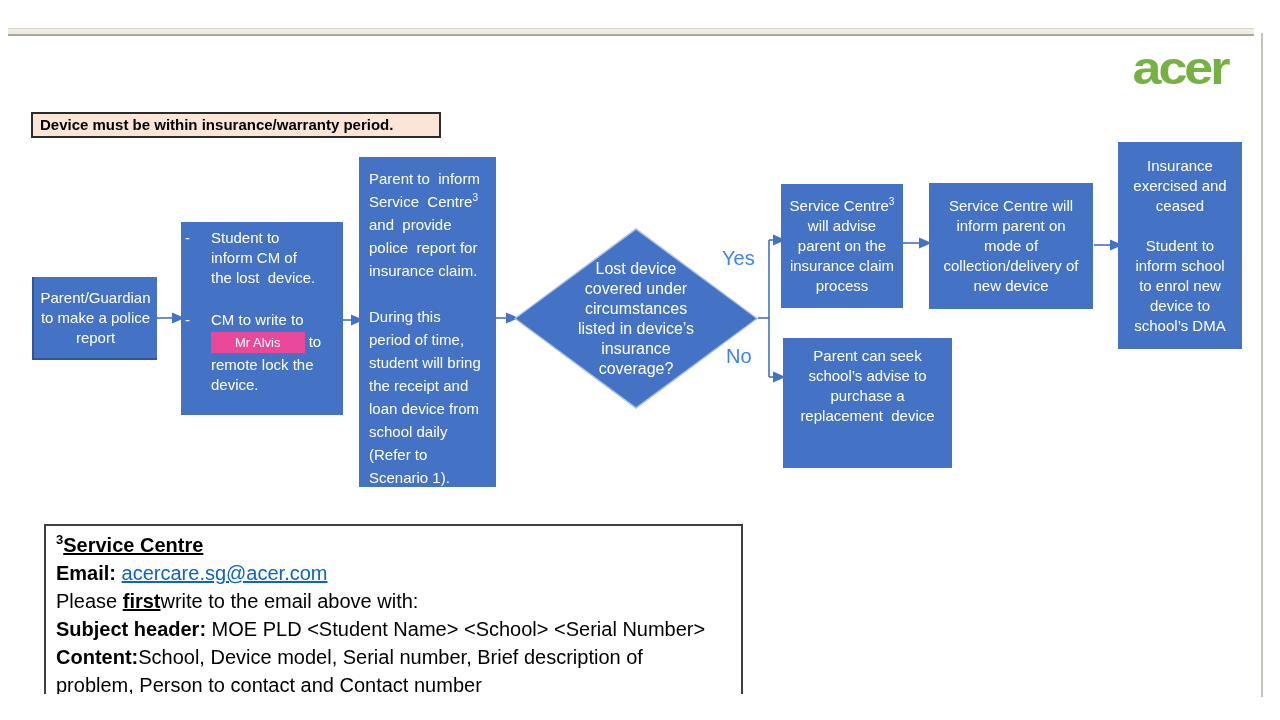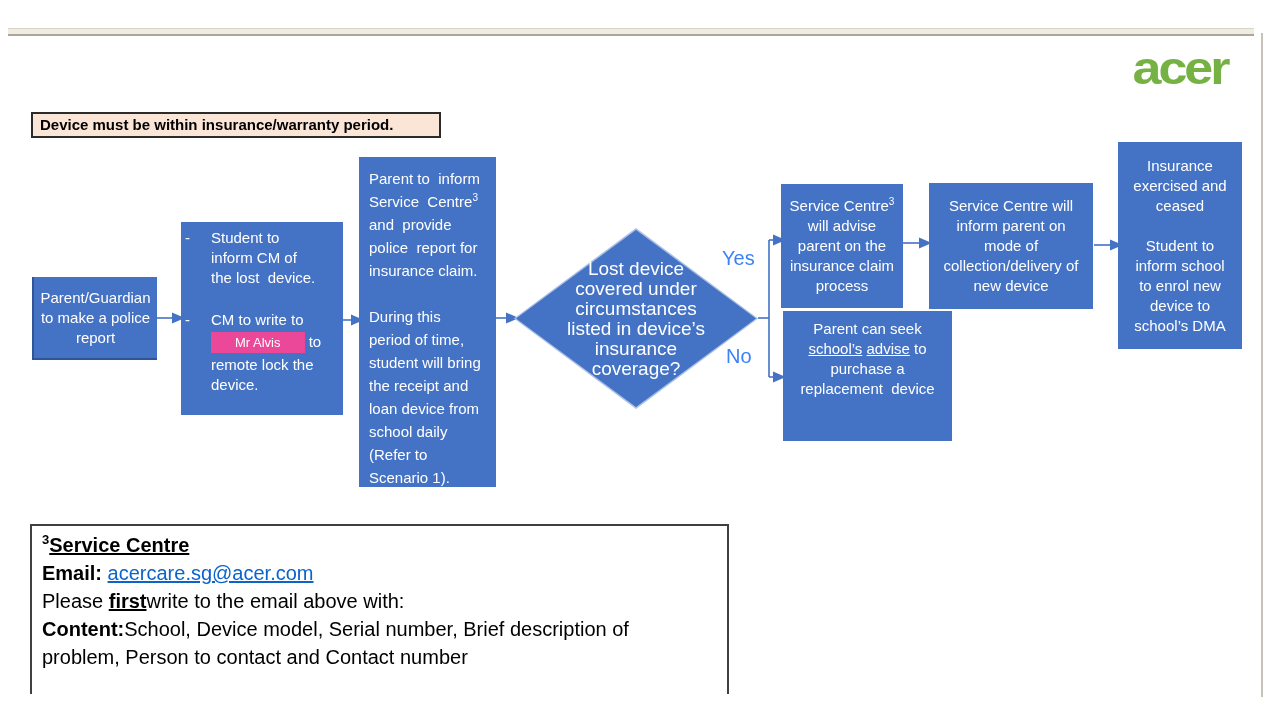--- a/index.html
+++ b/index.html
@@ -38,35 +38,35 @@
     padding:2px 24px;margin:2px 0;}
   .box-sc{left:359px;top:157px;width:137px;height:330px;padding:10px 4px 0 10px;line-height:23px;}
   .gap-part{display:block;margin-top:23px;}
 
   .diamond-wrap{left:514px;top:228px;width:244px;height:181px;}
   .diamond-outer{position:absolute;inset:0;background:#a9bfe4;
     clip-path:polygon(50% 0,100% 50%,50% 100%,0 50%);}
   .diamond-inner{position:absolute;inset:2px;background:#4472c4;
     clip-path:polygon(50% 0,100% 50%,50% 100%,0 50%);}
   .diamond-text{position:absolute;inset:0;display:flex;align-items:center;justify-content:center;
-    text-align:center;color:#fff;font-size:19px;line-height:20px;}
+    text-align:center;color:#fff;font-size:16px;line-height:20px;}
 
   .yn-label{font-size:20px;color:#3b82f6;}
   .yes-label{left:722px;top:247px;}
   .no-label{left:726px;top:345px;}
 
   .box-claim{left:781px;top:184px;width:122px;height:124px;}
   .box-mode{left:929px;top:183px;width:164px;height:126px;}
-  .box-repl{left:783px;top:311px;width:169px;height:130px;text-align:center;padding-top:8px;}
+  .box-repl{left:783px;top:338px;width:169px;height:130px;text-align:center;padding-top:8px;}
   .box-ceased{left:1118px;top:142px;width:124px;height:207px;}
-  .u{text-decoration:underline;}
+  .u{}
   sup.s{font-size:10px;vertical-align:super;line-height:0;}
 
   
-  .footnote{left:30px;top:524px;width:699px;height:170px;border:2px solid #404040;border-bottom:none;
+  .footnote{left:44px;top:524px;width:699px;height:170px;border:2px solid #404040;border-bottom:none;
     box-sizing:border-box;overflow:hidden;padding:5px 26px 0 10px;font-size:20px;line-height:28px;}
   .footnote .b{font-weight:700;}
   .footnote .bu{font-weight:700;text-decoration:underline;}
   .footnote sup{font-size:13px;font-weight:700;vertical-align:super;line-height:0;}
   .email-link{color:#0b63cb;text-decoration:underline;cursor:pointer;}
   .content-line{max-width:640px;}
 
   svg.connectors{position:absolute;left:0;top:0;pointer-events:none;}
 </style>
 </head>
@@ -183,14 +183,15 @@
 inform school
 to enrol new
 device to
 school’s DMA</span>
 </div>
 
 <div class="abs footnote">
   <div><sup>3</sup><span class="bu">Service Centre</span></div>
   <div><span class="b">Email: </span><span class="email-link">acercare.sg@acer.com</span></div>
   <div><span>Please </span><span class="bu">first</span><span>write to the email above with:</span></div>
+  <div><span class="b">Subject header:</span><span> MOE PLD &lt;Student Name&gt; &lt;School&gt; &lt;Serial Number&gt;</span></div>
   <div class="content-line"><span class="b">Content:</span><span>School, Device model, Serial number, Brief description of problem, Person to contact and Contact number</span></div>
 </div>
 
 </body></html>

